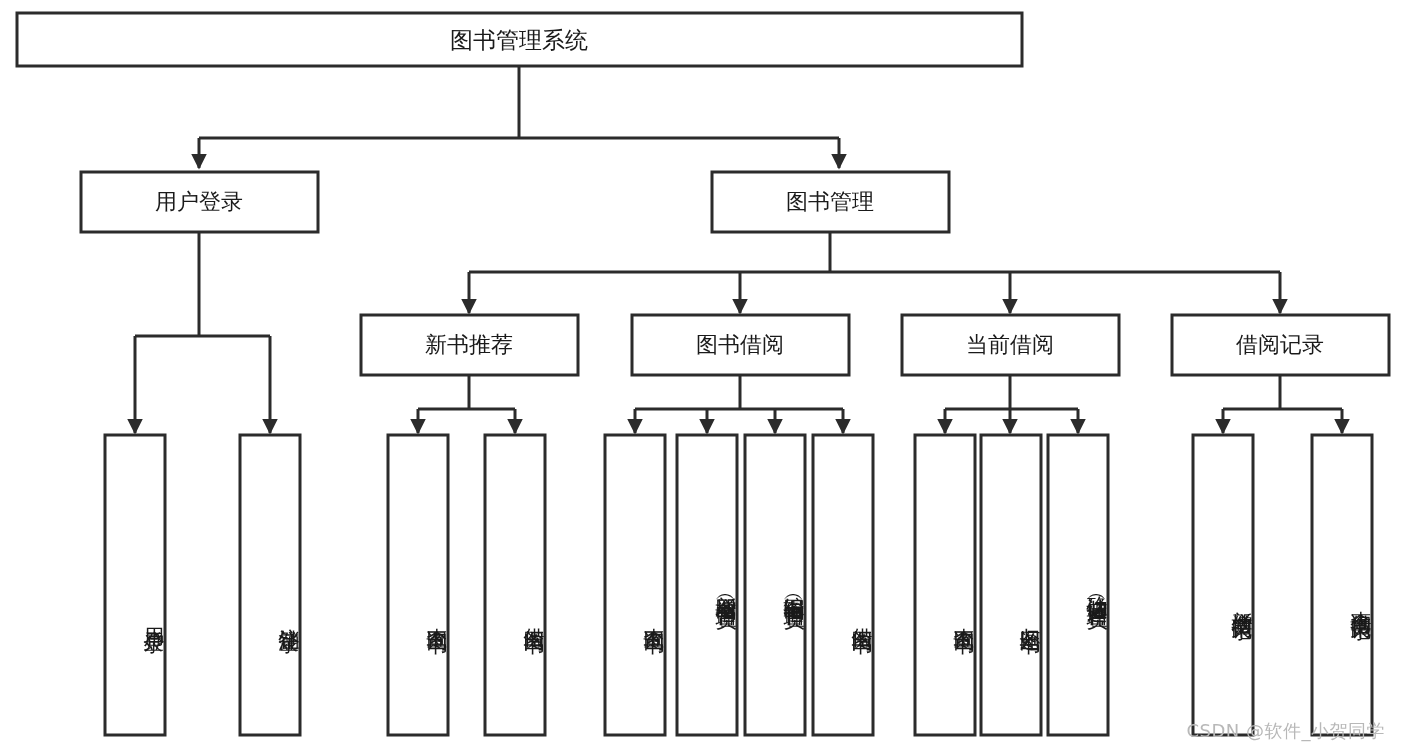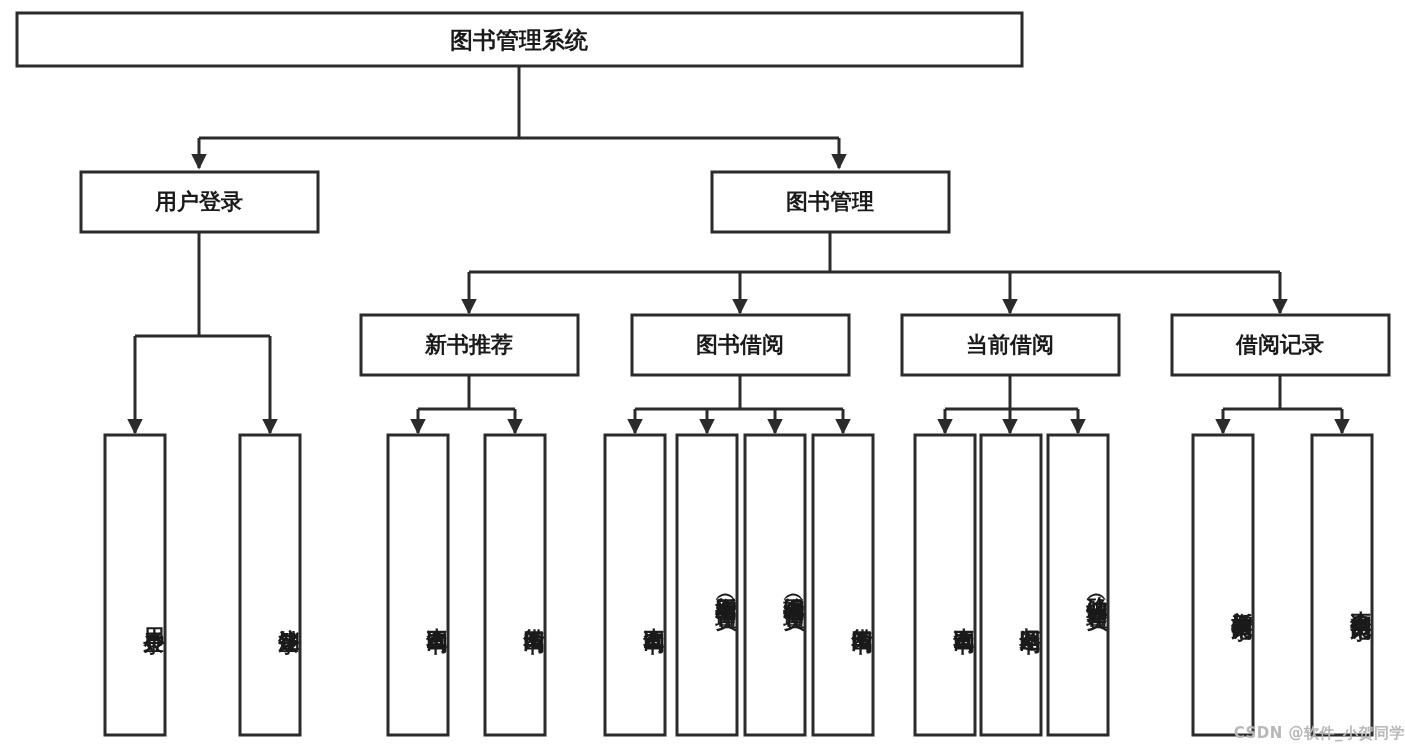--- a/index.html
+++ b/index.html
@@ -10,21 +10,20 @@
   }
   body {
     font-family: "DejaVu Sans", "Liberation Sans", sans-serif;
   }
   #diagram-root {
     position: relative;
     width: 1405px;
     height: 747px;
     background: #ffffff;
     overflow: hidden;
-    font-weight: bold;
   }
   svg#tree-svg {
     position: absolute;
     left: 0;
     top: 0;
     width: 1405px;
     height: 747px;
     display: block;
   }
   .node-rect {
@@ -67,24 +66,24 @@
     color: #1a1a1a;
     letter-spacing: 2px;
     white-space: nowrap;
     display: flex;
     align-items: flex-start;
     justify-content: center;
     pointer-events: none;
   }
   #watermark {
     position: absolute;
-    right: 0;
+    right: 20px;
     bottom: 4px;
     font-family: "DejaVu Sans", "Liberation Sans", sans-serif;
-    font-size: 15px;
+    font-size: 18px;
     color: #b8b8b8;
     white-space: nowrap;
     letter-spacing: 0.5px;
   }
 </style>
 </head>
 <body>
 
 <div id="diagram-root">
 

